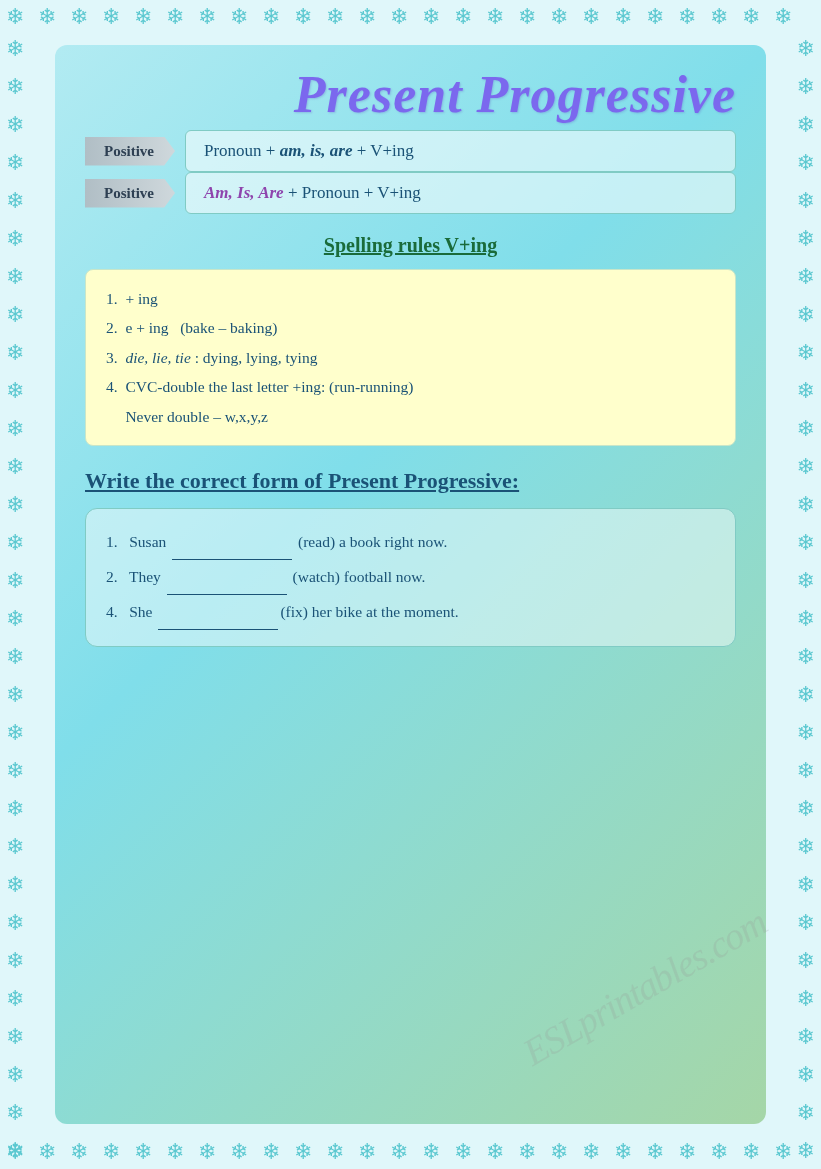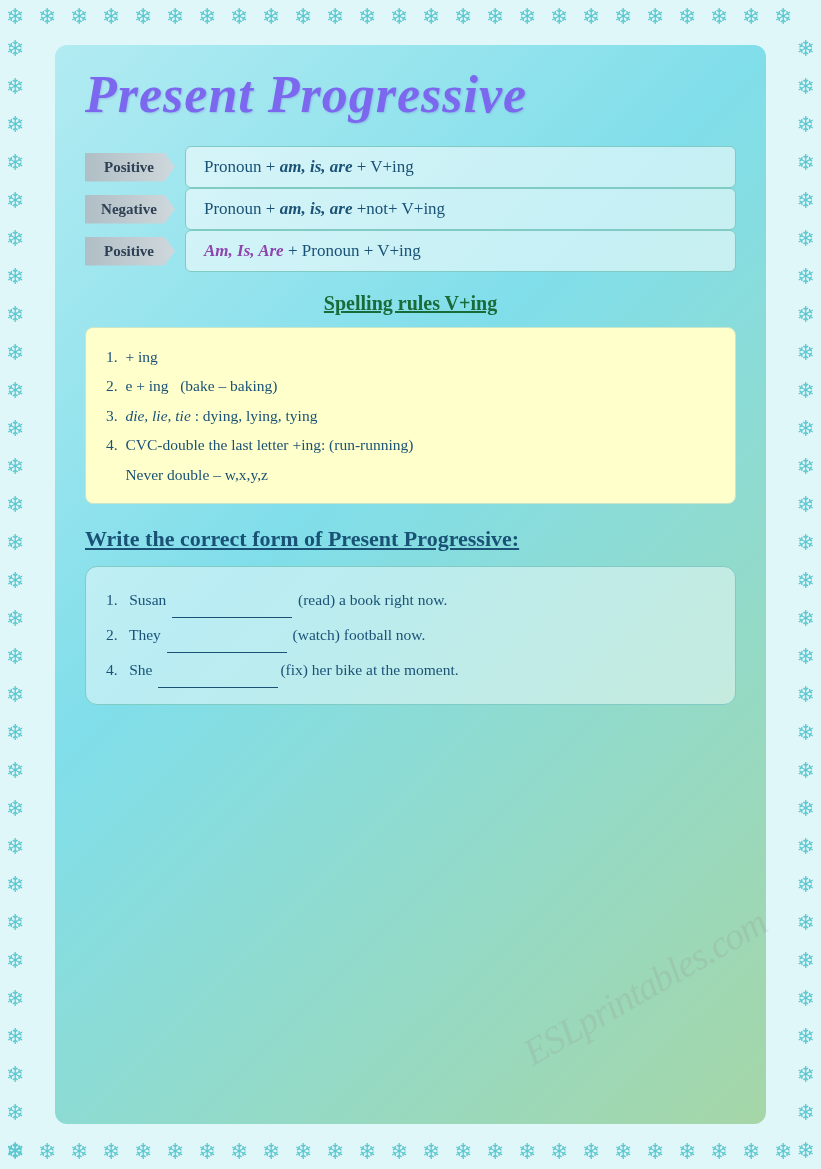--- a/index.html
+++ b/index.html
@@ -42,23 +42,24 @@
       border-radius: 12px;
       padding: 20px 30px;
     }
 
     
     .page-title {
       font-size: 52px;
       font-weight: bold;
       color: #7b68ee;
       text-shadow: 1px 1px 2px rgba(100,100,200,0.3);
-      margin-bottom: 22px;
+      margin-bottom: 6px;
       font-style: italic;
       letter-spacing: 1px;
+      text-align: right;
     }
 
     
     .grammar-row {
       display: flex;
       align-items: center;
     }
 
     .grammar-label {
       position: relative;
@@ -294,26 +295,20 @@
 
   <div class="page-title">Present Progressive</div>
 
   <div class="grammar-row">
     <div class="grammar-label">Positive</div>
     <div class="grammar-box">
       Pronoun + <em>am, is, are</em> + V+ing
     </div>
   </div>
 
-  <div class="grammar-row">
-    <div class="grammar-label">Negative</div>
-    <div class="grammar-box">
-      Pronoun + <em>am, is, are</em> +not+ V+ing
-    </div>
-  </div>
 
   <div class="grammar-row">
     <div class="grammar-label">Positive</div>
     <div class="grammar-box">
       <em class="italic-colored">Am, Is, Are</em> + Pronoun + V+ing
     </div>
   </div>
 
   <div class="section-title">Spelling rules V+ing</div>
 

